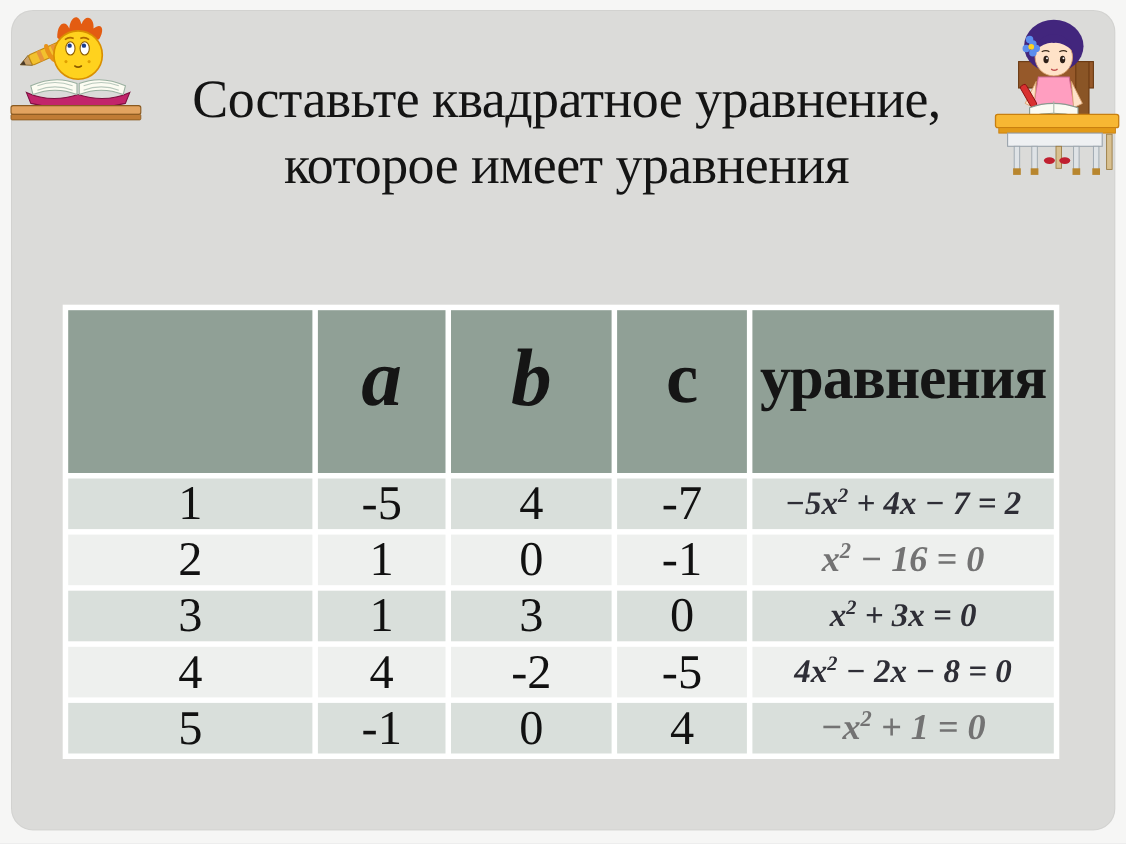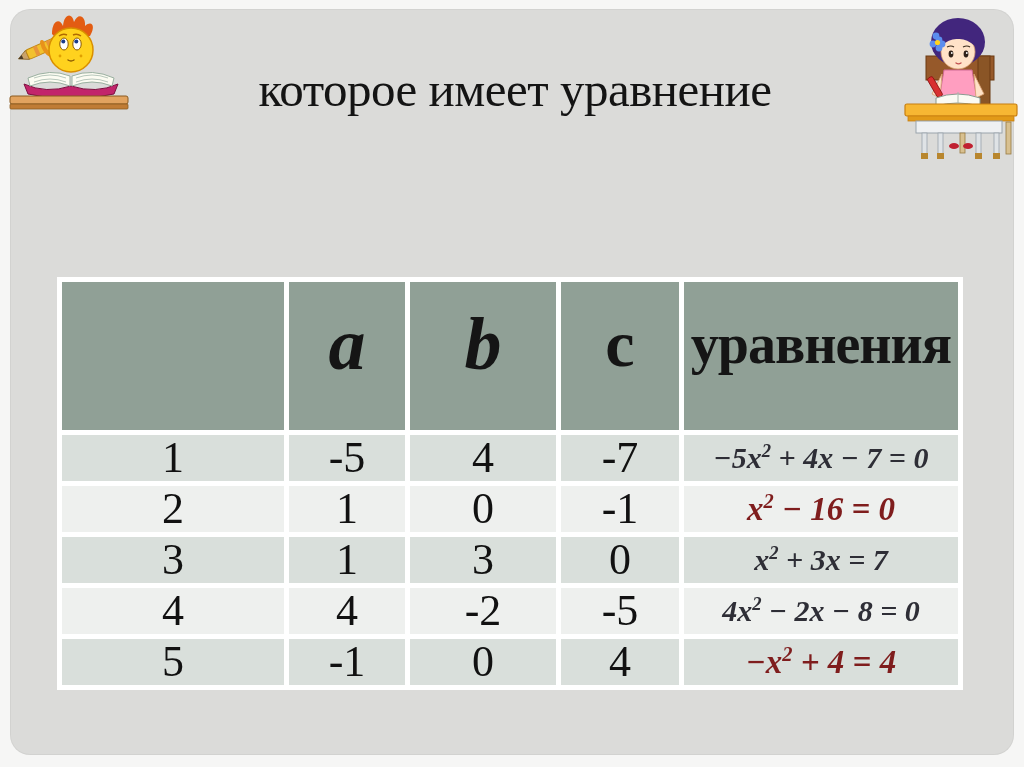--- a/index.html
+++ b/index.html
@@ -36,21 +36,21 @@
     background:#90a096;height:124px;color:#151515;
     font-weight:bold;padding-bottom:24px;
   }
   th.h-ab{font-size:74px;font-style:italic;font-weight:bold;line-height:1;}
   th.h-c{font-size:66px;line-height:1;}
   th.h-eq{font-size:56px;line-height:1;letter-spacing:-1px;margin-top:32px;}
   tbody td{height:46px;font-size:44px;color:#111;line-height:1;}
   tbody tr.odd td{background:#d9dfdb;}
   tbody tr.even td{background:#eef0ee;}
   td.eq{font-size:30px;color:#2e2e36;font-weight:600;}
-  tr.eq-big td.eq{font-size:33px;font-weight:700;color:#7f1d1d;text-align:center;}
+  tr.eq-big td.eq{font-size:33px;font-weight:700;color:#737373;text-align:center;}
   td.eq i{font-style:italic;white-space:pre;}
   td.eq sup{font-size:0.62em;font-style:italic;vertical-align:super;line-height:0;}
   
   .pic{position:absolute;}
   .pic-left{left:6px;top:12px;}
   .pic-right{left:902px;top:10px;}
 </style>
 </head>
 <body>
 
@@ -146,21 +146,22 @@
     </g>
 
     <rect x="58" y="123" width="5" height="20" fill="#d8c090" stroke="#9a7a40" stroke-width="0.8"></rect>
     <rect x="104" y="112" width="5" height="32" fill="#d8c090" stroke="#9a7a40" stroke-width="0.8"></rect>
 
     <ellipse cx="52" cy="136" rx="5" ry="3" fill="#c02030"></ellipse>
     <ellipse cx="66" cy="136" rx="5" ry="3" fill="#c02030"></ellipse>
   </svg>
 
   <div class="title">
-    <div>которое имеет уравнение</div>
+    <div>Составьте квадратное уравнение,</div>
+    <div>которое имеет уравнения</div>
   </div>
 
   <div class="tbl-wrap">
     <table class="coef">
       <colgroup>
           <col class="c-num">
           <col class="c-a">
           <col class="c-b">
           <col class="c-c">
           <col class="c-eq">
@@ -173,46 +174,46 @@
           <th class="h-c">с</th>
           <th class="h-eq">уравнения</th>
         </tr>
       </thead>
       <tbody>
         <tr class="odd">
           <td>1</td>
           <td>-5</td>
           <td>4</td>
           <td>-7</td>
-          <td class="eq"><i>−5x</i><sup>2</sup><i> + 4x − 7 = 0</i></td>
+          <td class="eq"><i>−5x</i><sup>2</sup><i> + 4x − 7 = 2</i></td>
         </tr>
         <tr class="even eq-big">
           <td>2</td>
           <td>1</td>
           <td>0</td>
           <td>-1</td>
           <td class="eq"><i>x</i><sup>2</sup><i> − 16 = 0</i></td>
         </tr>
         <tr class="odd">
           <td>3</td>
           <td>1</td>
           <td>3</td>
           <td>0</td>
-          <td class="eq"><i>x</i><sup>2</sup><i> + 3x = 7</i></td>
+          <td class="eq"><i>x</i><sup>2</sup><i> + 3x = 0</i></td>
         </tr>
         <tr class="even">
           <td>4</td>
           <td>4</td>
           <td>-2</td>
           <td>-5</td>
           <td class="eq"><i>4x</i><sup>2</sup><i> − 2x − 8 = 0</i></td>
         </tr>
         <tr class="odd eq-big">
           <td>5</td>
           <td>-1</td>
           <td>0</td>
           <td>4</td>
-          <td class="eq"><i>−x</i><sup>2</sup><i> + 4 = 4</i></td>
+          <td class="eq"><i>−x</i><sup>2</sup><i> + 1 = 0</i></td>
         </tr>
       </tbody>
     </table>
   </div>
 </div>
 
 </body></html>

